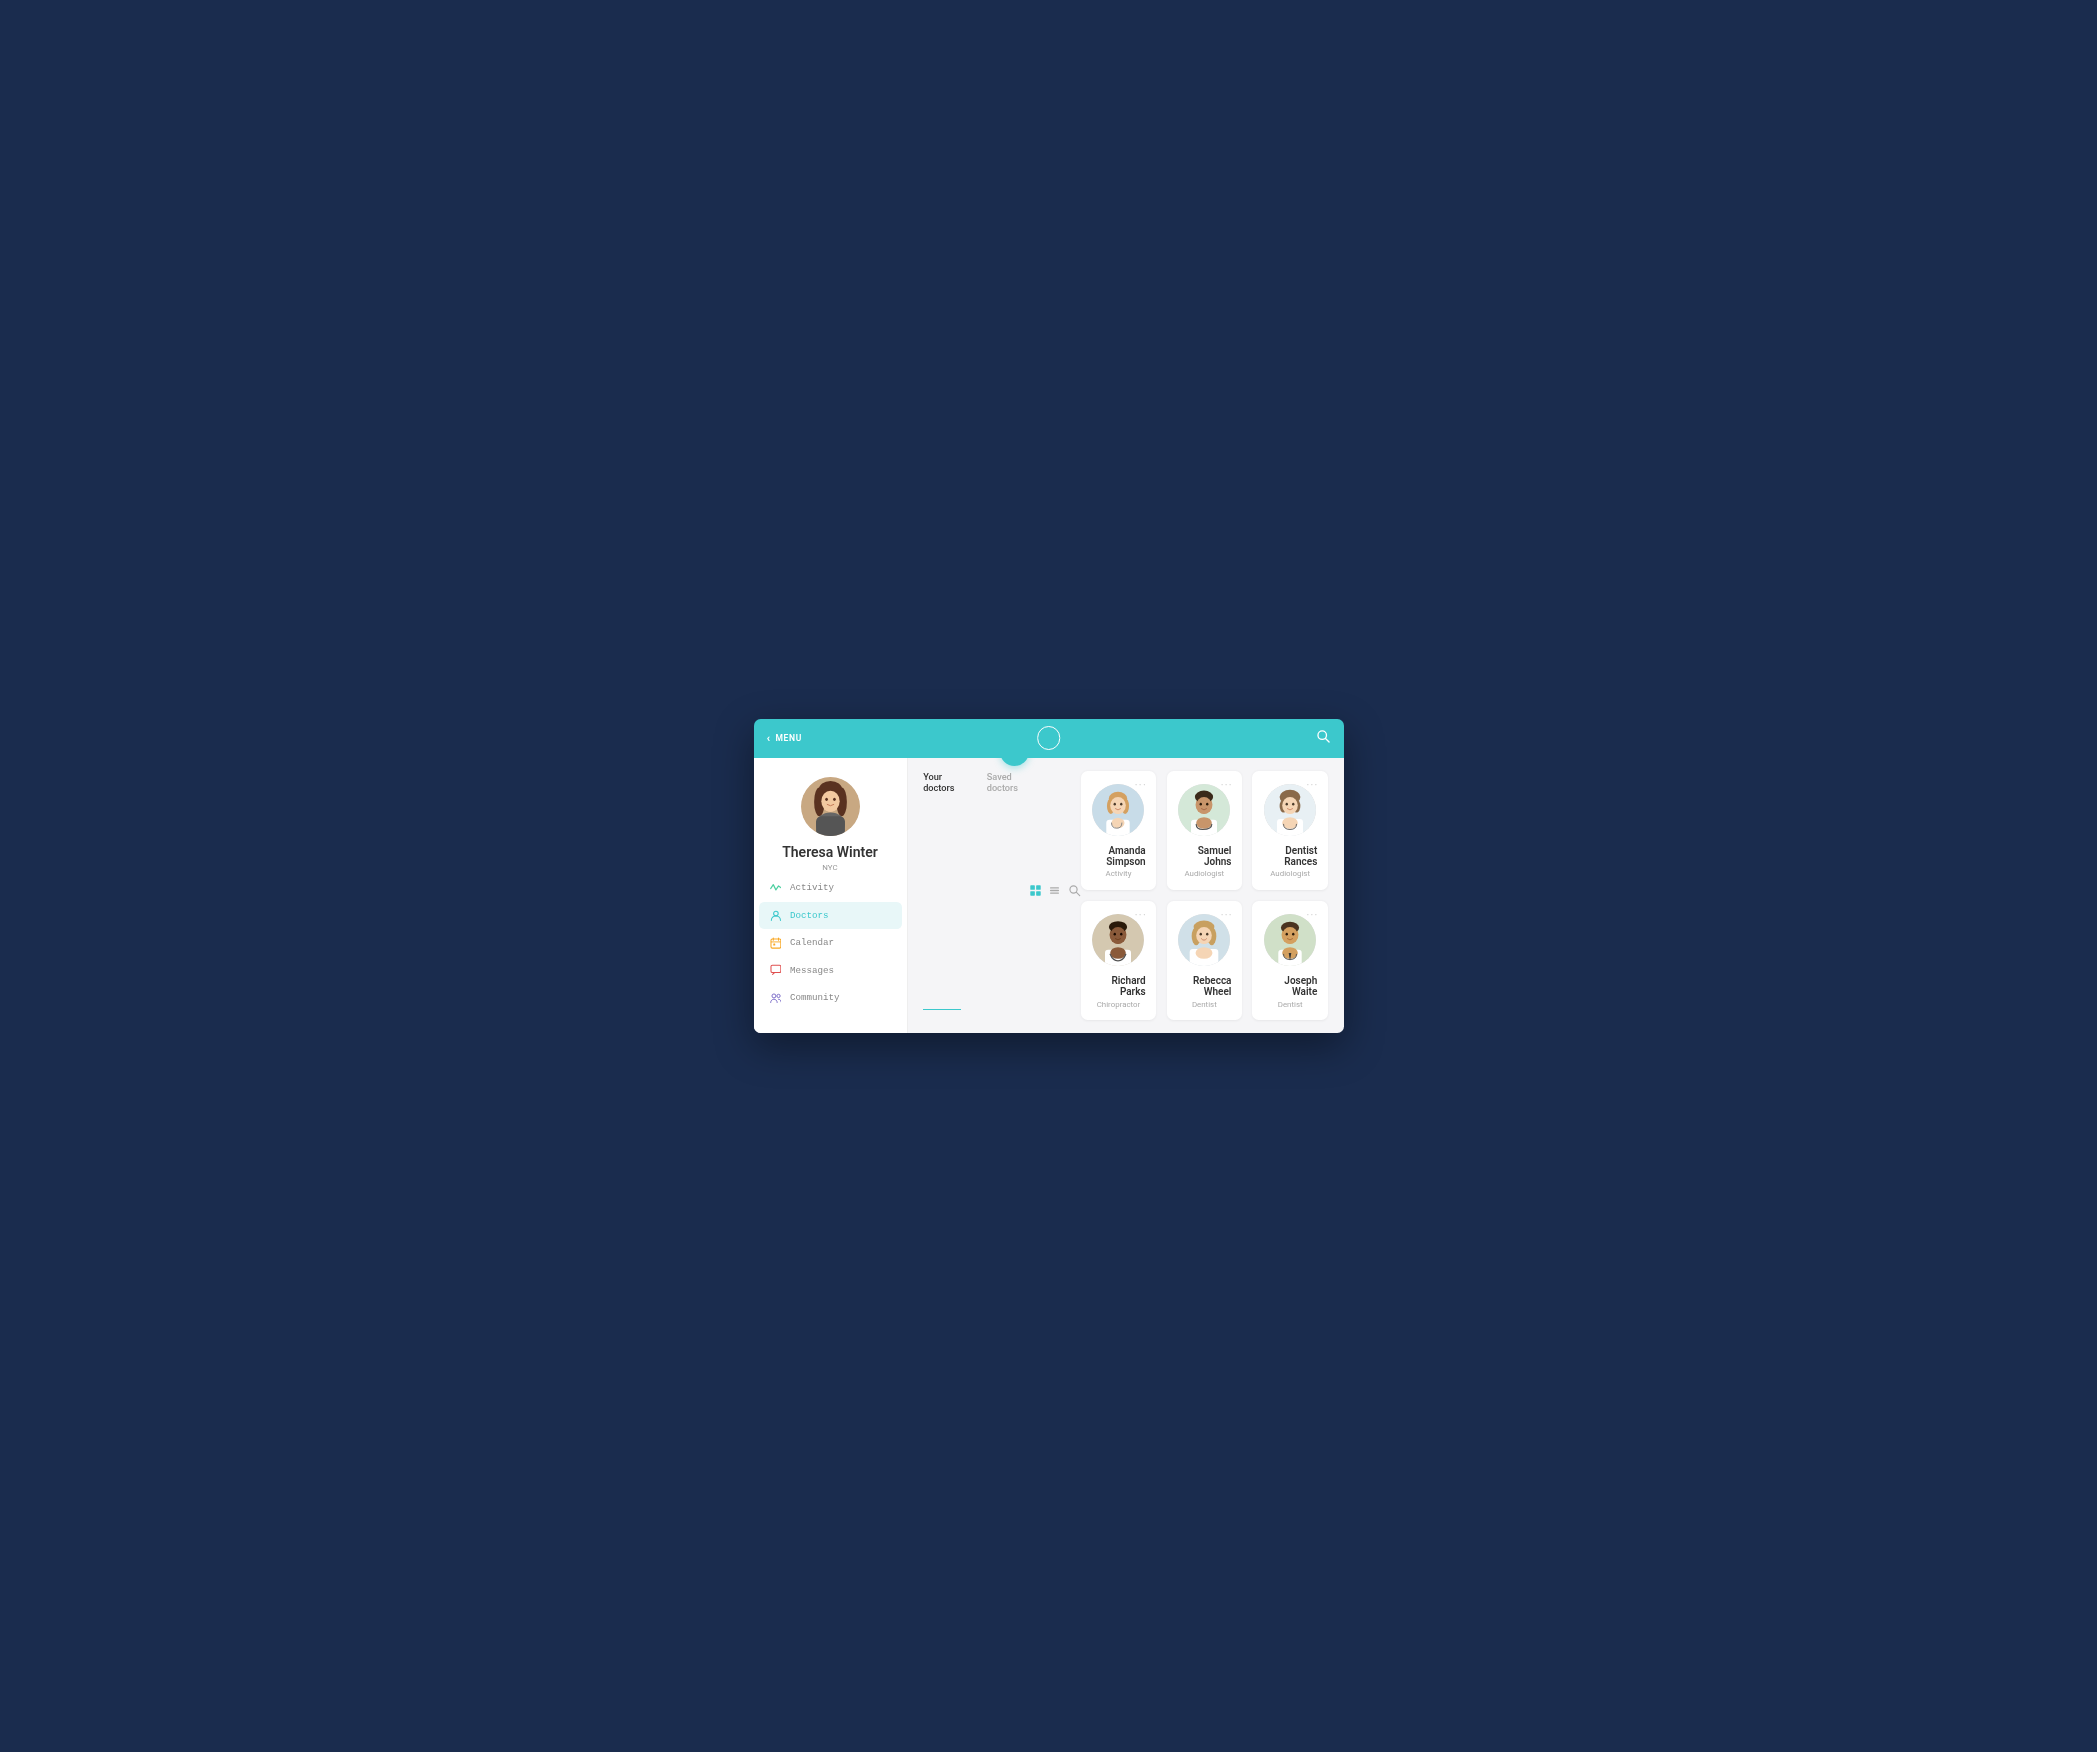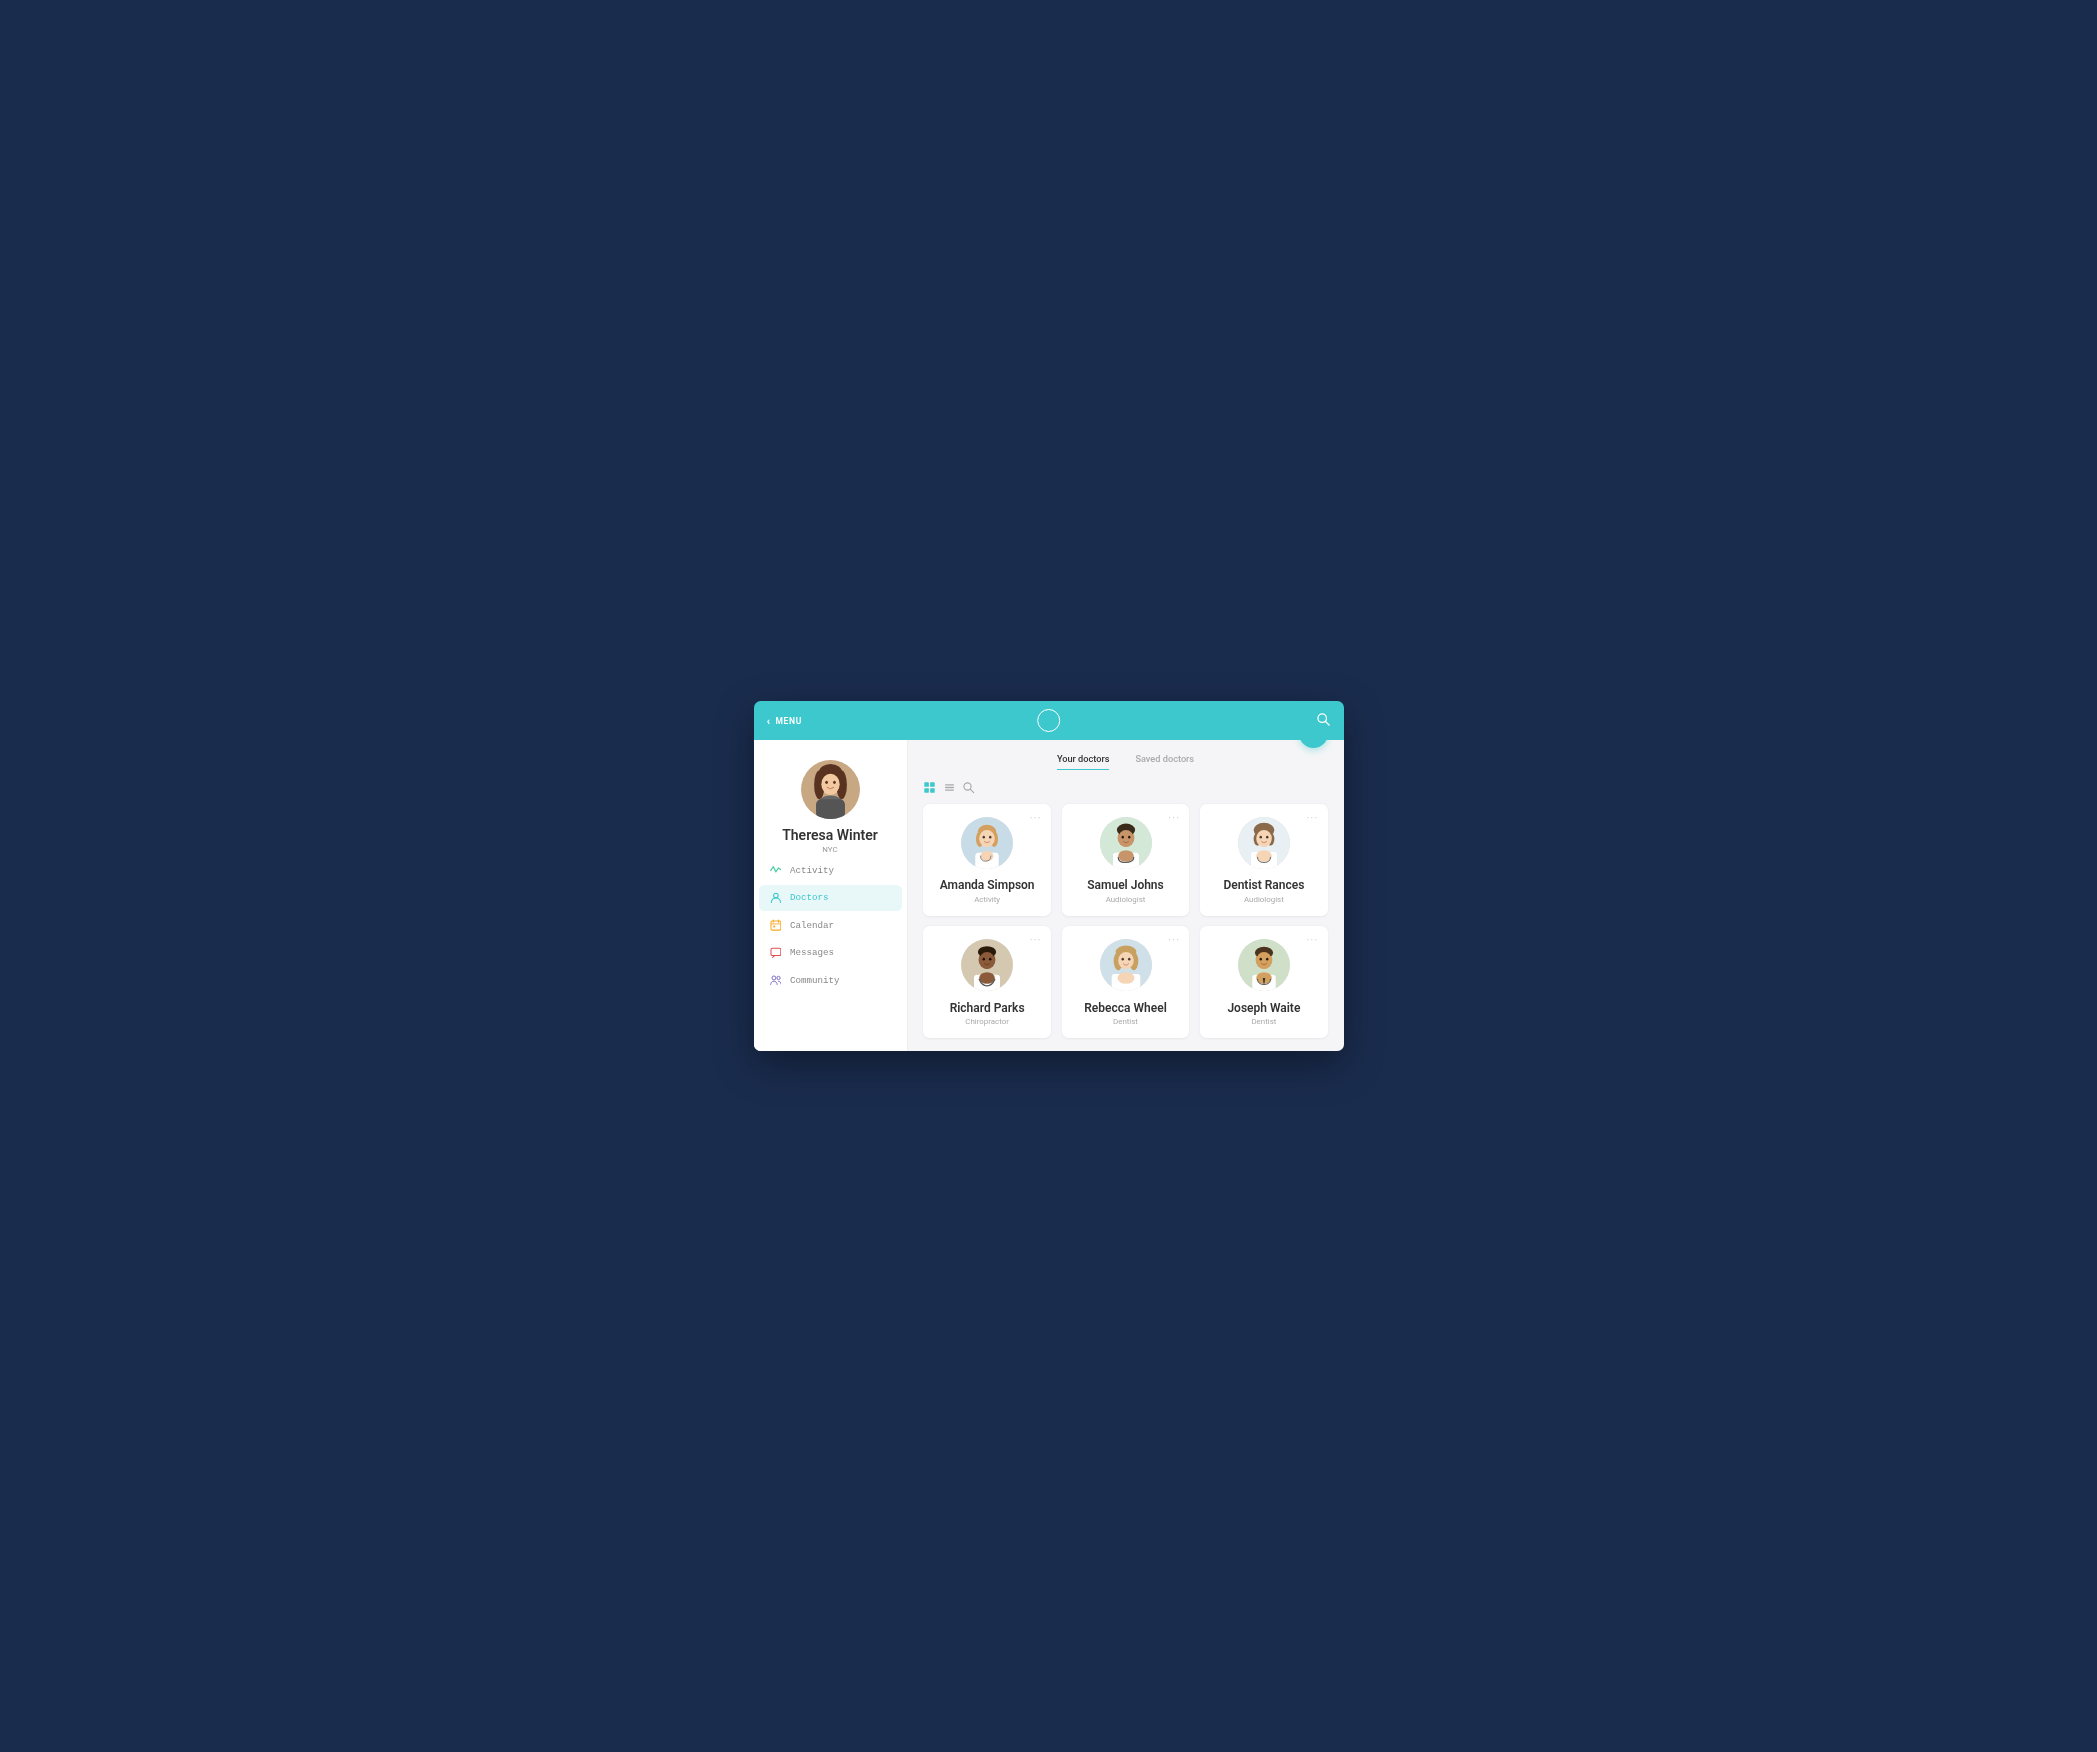--- a/index.html
+++ b/index.html
@@ -136,21 +136,21 @@
       height: 13px;
       display: flex;
       align-items: center;
       justify-content: center;
       flex-shrink: 0;
     }
     
     .right-panel {
       flex: 1;
       display: flex;
-      flex-direction: column;
+      flex-direction: row;
       padding: 13px 15.7px;
       overflow-y: auto;
     }
     
     .tabs {
       display: flex;
       gap: 26px;
       justify-content: center;
       margin-bottom: 10.5px;
       position: relative;
@@ -238,25 +238,25 @@
       border-radius: 50%;
       overflow: hidden;
       margin-bottom: 9.2px;
       background: #ddd;
     }
     .doctor-avatar svg {
       width: 100%;
       height: 100%;
     }
     .doctor-name {
-      font-size: 12px;
+      font-size: 10px;
       font-weight: 600;
       color: #333;
       margin-bottom: 2.6px;
-      text-align: left;
+      text-align: right;
     }
     .doctor-specialty {
       font-size: 7.9px;
       color: #aaa;
       text-align: center;
     }
   </style>
 </head>
 <body>
 

